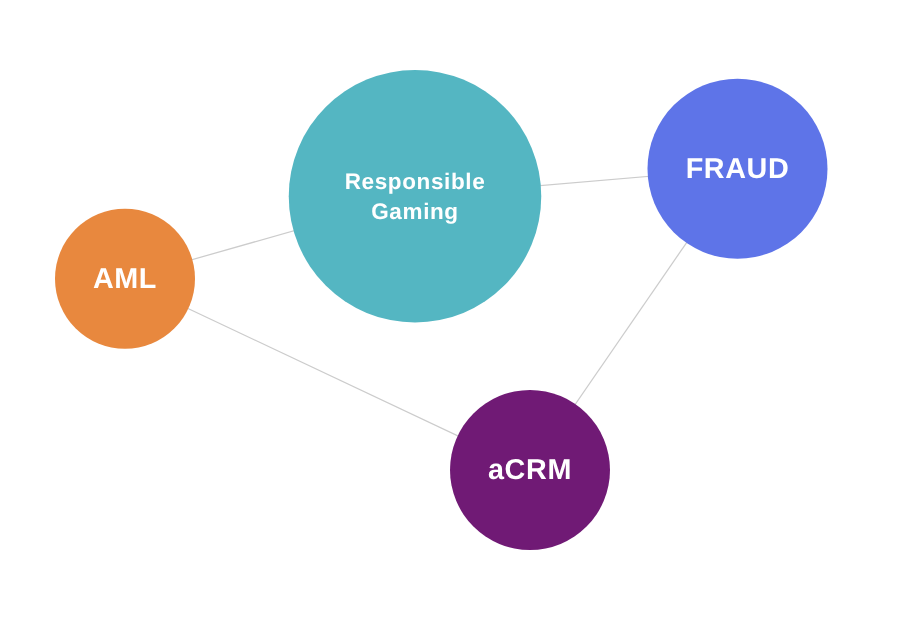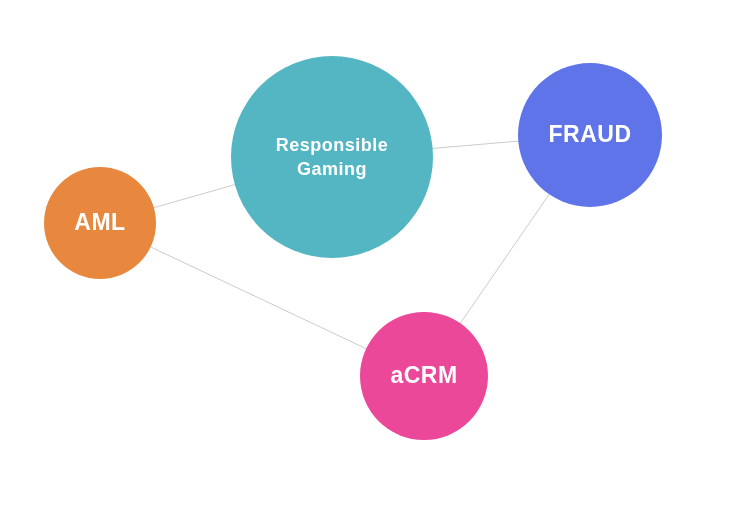--- a/index.html
+++ b/index.html
@@ -58,16 +58,16 @@
   </div>
 
   <div class="node" style="left: 44px; top: 167px; width: 112px; height: 112px; background: rgb(232, 136, 62);">
     <span class="label" style="font-size: 23px; max-width: 100px; color: rgb(255, 255, 255);">AML</span>
   </div>
 
   <div class="node" style="left: 518px; top: 63px; width: 144px; height: 144px; background: rgb(94, 116, 232);">
     <span class="label" style="font-size: 23px; max-width: 120px; color: rgb(255, 255, 255);">FRAUD</span>
   </div>
 
-  <div class="node" style="left: 360px; top: 312px; width: 128px; height: 128px; background: #ec4899;">
+  <div class="node" style="left: 360px; top: 312px; width: 128px; height: 128px; background: #701a75;">
     <span class="label" style="font-size: 23px; max-width: 110px; color: rgb(255, 255, 255);">aCRM</span>
   </div>
 </div>
 
 </body></html>

